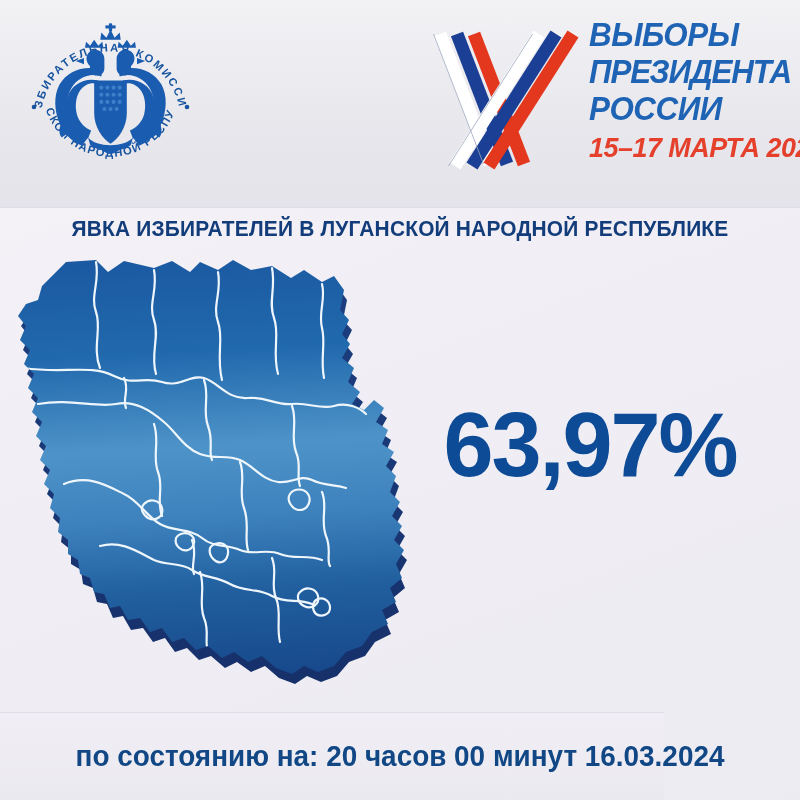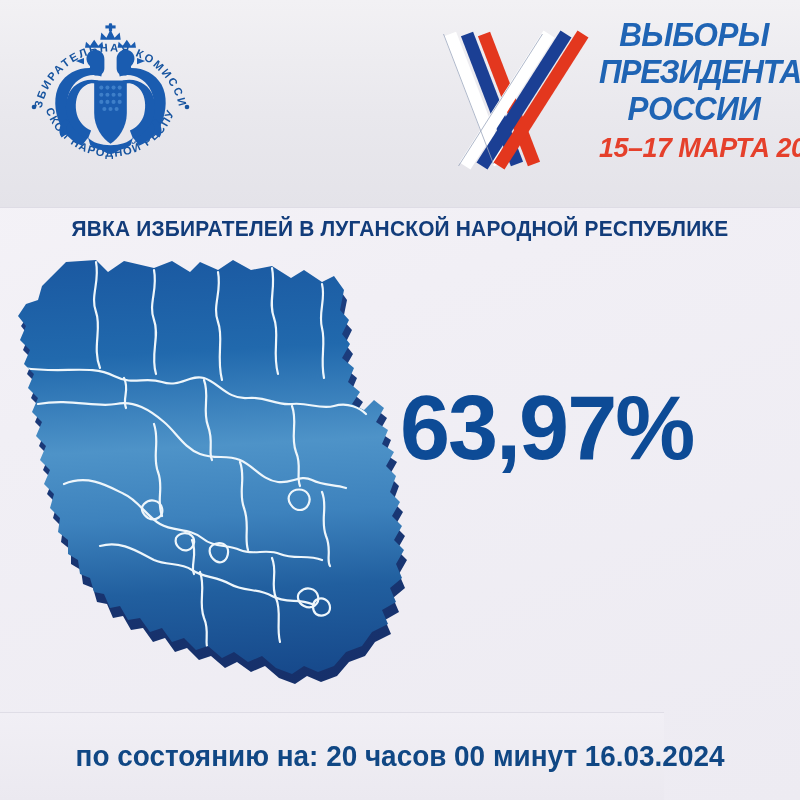--- a/index.html
+++ b/index.html
@@ -34,22 +34,22 @@
   .emblem {
     position: absolute;
     left: 18px; top: 12px;
     width: 185px; height: 185px;
   }
   .emblem svg { display: block; width: 185px; height: 185px; }
 
   
   .logo-block {
     position: absolute;
-    left: 436px; top: 8px;
-    width: 365px; height: 175px; text-align: center;
+    left: 426px; top: 8px;
+    width: 365px; height: 175px;
   }
   .v-mark {
     position: absolute;
     left: 0; top: 6px;
     width: 160px; height: 160px;
   }
   .v-mark svg { display:block; width:160px; height:160px; }
 
   .logo-text {
     position: absolute;
@@ -102,23 +102,23 @@
   .map-wrap {
     position: absolute;
     left: 4px; top: 248px;
     width: 430px; height: 452px;
   }
   .map-wrap svg { display: block; width: 430px; height: 452px; }
 
   
   .percent {
     position: absolute;
-    left: 400px; top: 383px;
+    left: 400px; top: 400px;
     width: 380px;
-    text-align: left;
+    text-align: center;
     font-family: "Liberation Sans", sans-serif;
     font-weight: 700;
     font-size: 90px;
     letter-spacing: -2px;
     color: #0d4b96;
     line-height: 1;
     white-space: nowrap;
   }
 
   

